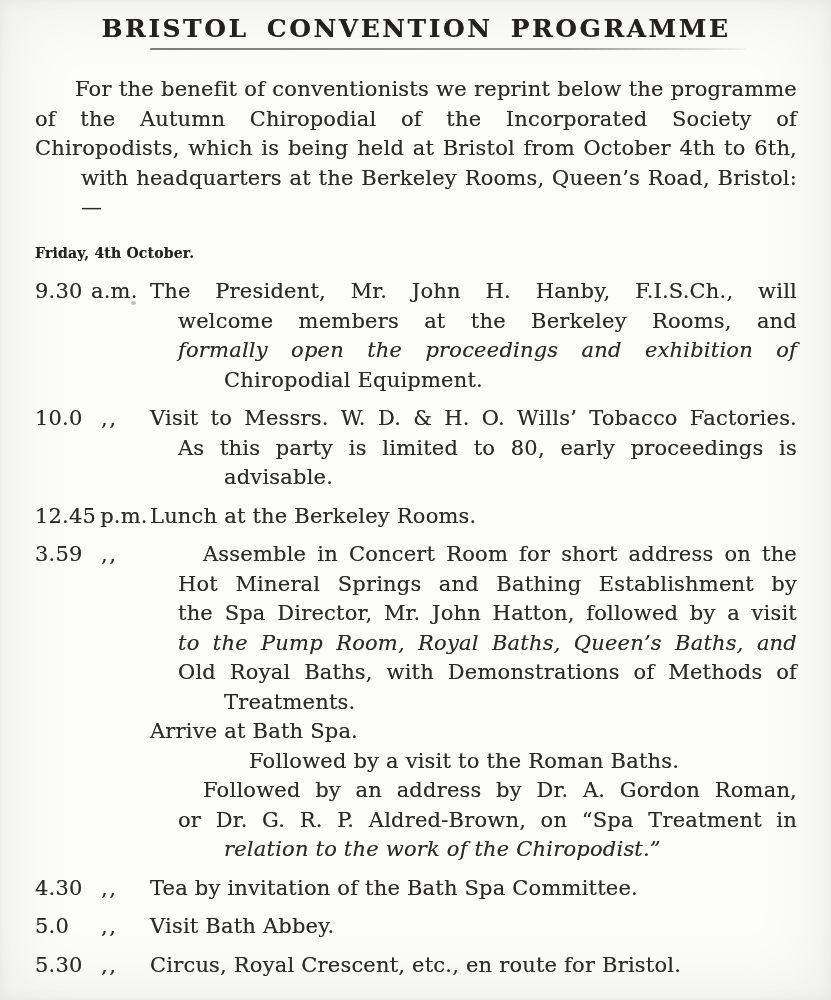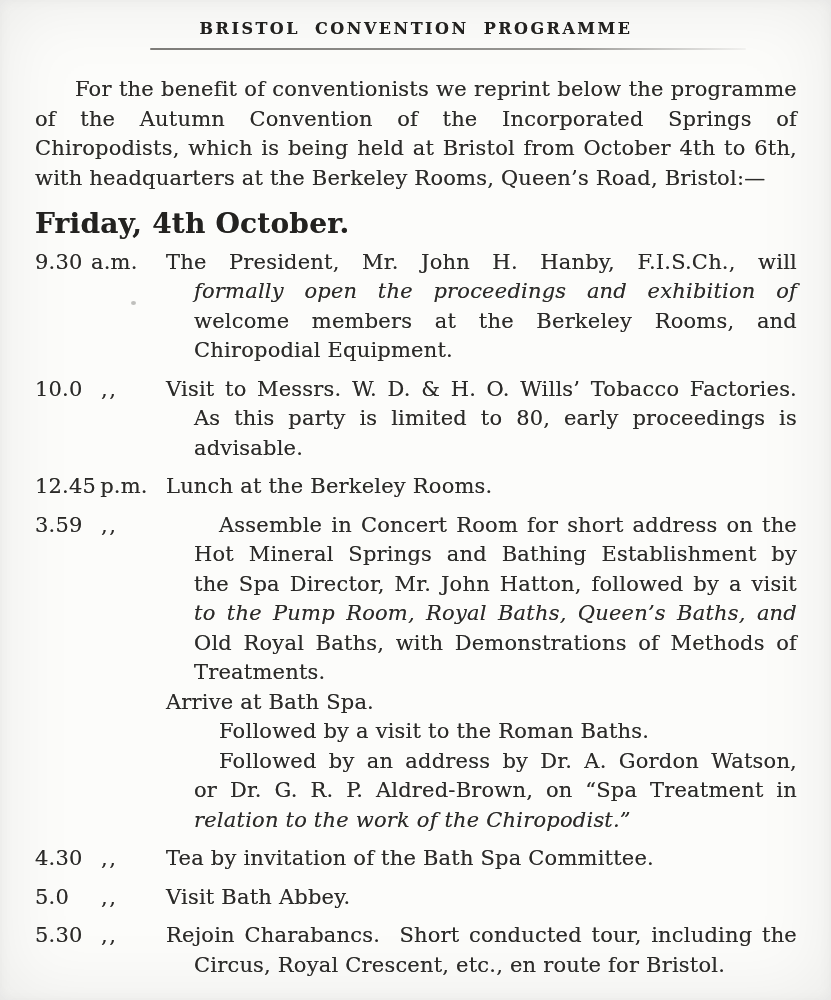--- a/index.html
+++ b/index.html
@@ -27,50 +27,50 @@
   .page::after {
     content: "";
     position: absolute;
     inset: 0;
     pointer-events: none;
     box-shadow: inset 0 0 70px rgba(130,128,124,0.14), inset 0 0 12px rgba(150,148,144,0.10);
   }
   .doc-title {
     margin: 0;
     text-align: center;
-    font-size: 16px;
+    font-size: 25px;
     font-weight: bold;
     line-height: 30px;
     letter-spacing: 2.5px;
     word-spacing: 7px;
     color: #201f1d;
   }
   .title-rule {
     height: 2px;
     margin: 4px 0 0 115px;
     width: 596px;
     border-radius: 1px;
     background: linear-gradient(90deg, rgba(72,70,66,0.70) 0%, rgba(72,70,66,0.55) 70%, rgba(72,70,66,0.05) 100%);
   }
   .intro { margin-top: 25px; }
   .line {
     text-align: justify;
     text-align-last: justify;
   }
-  .line.final { text-align-last: left; }
+  .line.final { text-align-last: left; margin-left: 46px; }
   .intro .line.first { padding-left: 40px; }
   .line.italic { font-style: italic; }
   .day-heading {
     margin-top: 16px;
     font-weight: bold;
-    font-size: 28px;
+    font-size: 14px;
     color: #232220;
   }
   .schedule { margin-top: 5px; }
-  .entry { display: flex; margin-top: 9px; gap: 16px; }
+  .entry { display: flex; margin-top: 9px; }
   .time-col { flex: 0 0 115px; white-space: nowrap; }
   .time { display: inline-block; min-width: 52px; }
   .period { margin-left: 4px; }
   .period.ditto { margin-left: 14px; letter-spacing: 1.5px; }
   .entry-body { flex: 1; min-width: 0; }
   .para { margin-left: 28px; }
   .para.hang > .line:first-child { margin-left: -28px; }
   .para.sub  > .line:first-child { text-indent: 25px; }
   .speck {
     position: absolute;
@@ -85,35 +85,35 @@
 </style>
 </head>
 <body>
 
 <div class="page">
   <h1 class="doc-title">BRISTOL CONVENTION PROGRAMME</h1>
   <div class="title-rule"></div>
 
   <div class="intro">
       <div class="line first">For the benefit of conventionists we reprint below the programme</div>
-      <div class="line">of the Autumn Convention of the Incorporated Springs of</div>
+      <div class="line">of the Autumn Chiropodial of the Incorporated Society of</div>
       <div class="line">Chiropodists, which is being held at Bristol from October 4th to 6th,</div>
       <div class="line final">with headquarters at the Berkeley Rooms, Queen’s Road, Bristol:—</div>
     </div>
 
   <div class="day-heading">Friday, 4th October.</div>
 
   <div class="schedule">
       <div class="entry">
         <div class="time-col"><span class="time">9.30</span><span class="period">a.m.</span></div>
         <div class="entry-body">
           <div class="para hang">
             <div class="line">The President, Mr. John H. Hanby, F.I.S.Ch., will</div>
+            <div class="line">welcome members at the Berkeley Rooms, and</div>
             <div class="line italic">formally open the proceedings and exhibition of</div>
-            <div class="line">welcome members at the Berkeley Rooms, and</div>
             <div class="line final">Chiropodial Equipment.</div>
           </div>
         </div>
       </div>
       <div class="entry">
         <div class="time-col"><span class="time">10.0</span><span class="period ditto">,,</span></div>
         <div class="entry-body">
           <div class="para hang">
             <div class="line">Visit to Messrs. W. D. &amp; H. O. Wills’ Tobacco Factories.</div>
             <div class="line">As this party is limited to 80, early proceedings is</div>
@@ -140,21 +140,21 @@
             <div class="line">Old Royal Baths, with Demonstrations of Methods of</div>
             <div class="line final">Treatments.</div>
           </div>
           <div class="para hang">
             <div class="line final">Arrive at Bath Spa.</div>
           </div>
           <div class="para sub">
             <div class="line final">Followed by a visit to the Roman Baths.</div>
           </div>
           <div class="para sub">
-            <div class="line">Followed by an address by Dr. A. Gordon Watson,</div>
+            <div class="line">Followed by an address by Dr. A. Gordon Roman,</div>
             <div class="line">or Dr. G. R. P. Aldred-Brown, on “Spa Treatment in</div>
             <div class="line final italic">relation to the work of the Chiropodist.”</div>
           </div>
         </div>
       </div>
       <div class="entry">
         <div class="time-col"><span class="time">4.30</span><span class="period ditto">,,</span></div>
         <div class="entry-body">
           <div class="para hang">
             <div class="line final">Tea by invitation of the Bath Spa Committee.</div>
@@ -166,21 +166,20 @@
         <div class="entry-body">
           <div class="para hang">
             <div class="line final">Visit Bath Abbey.</div>
           </div>
         </div>
       </div>
       <div class="entry">
         <div class="time-col"><span class="time">5.30</span><span class="period ditto">,,</span></div>
         <div class="entry-body">
           <div class="para hang">
-            <div class="line">Rejoin Charabancs.&nbsp; Short conducted tour, including the</div>
             <div class="line final">Circus, Royal Crescent, etc., en route for Bristol.</div>
           </div>
         </div>
       </div>
     </div>
 
   <div class="speck"></div>
 </div>
 
 </body></html>

